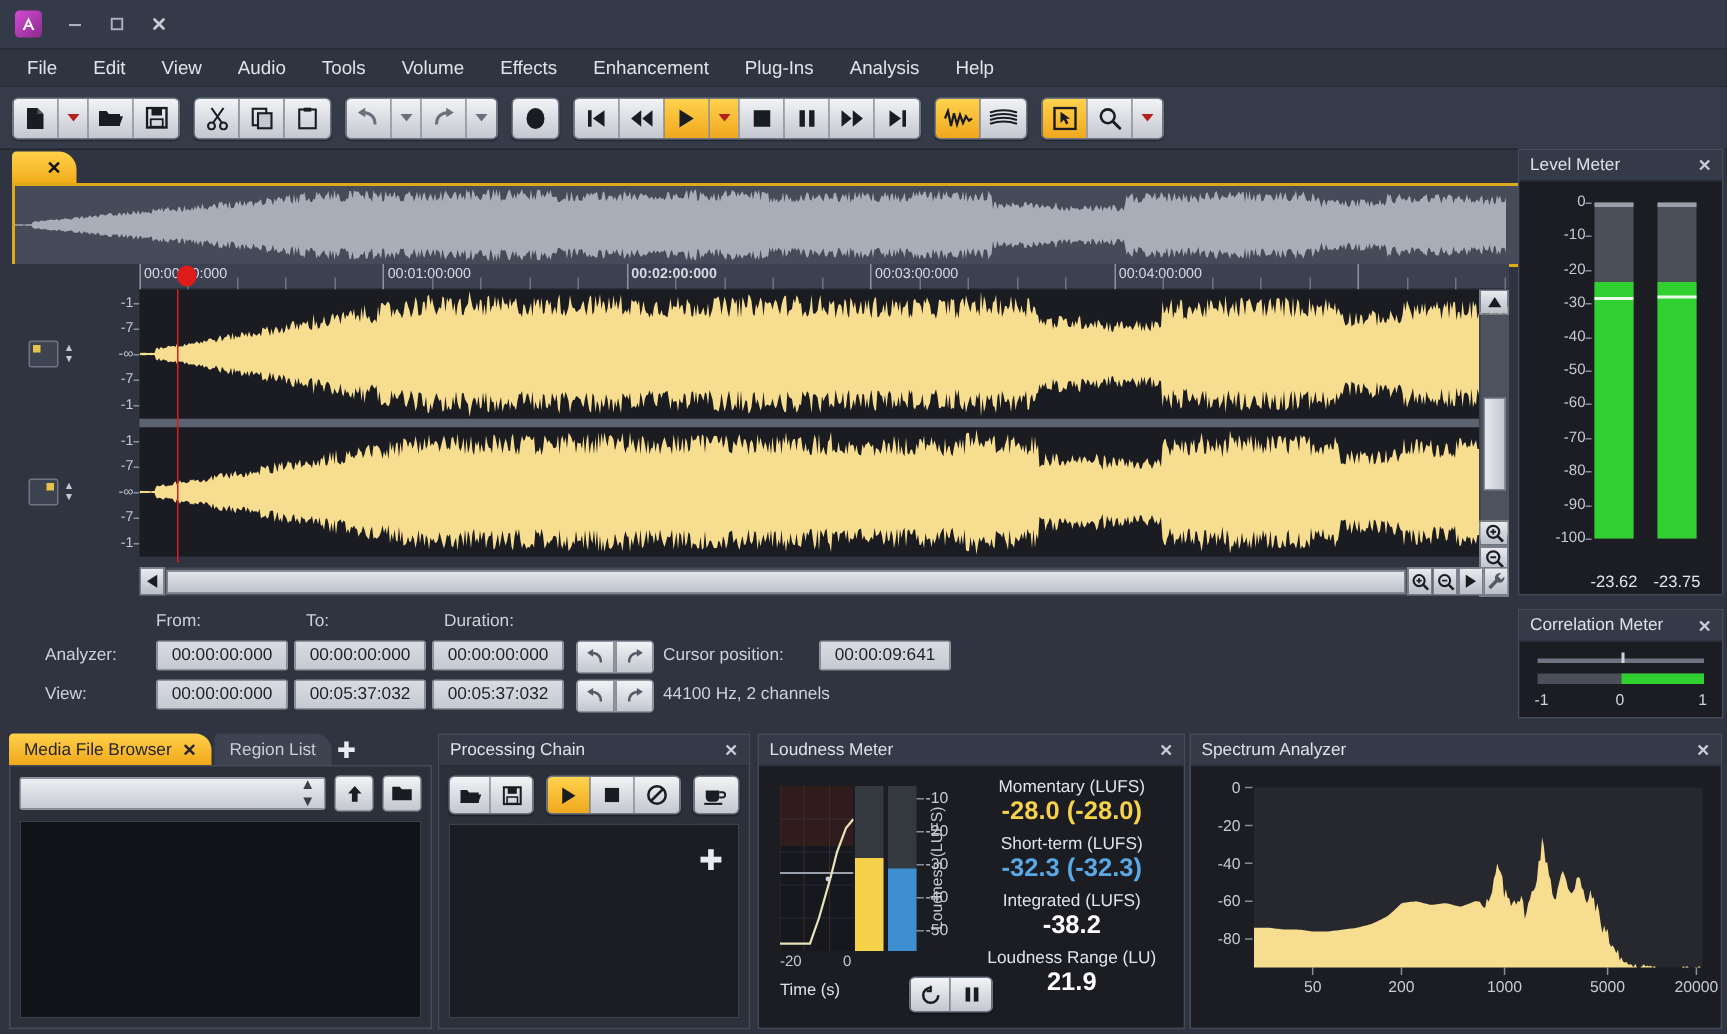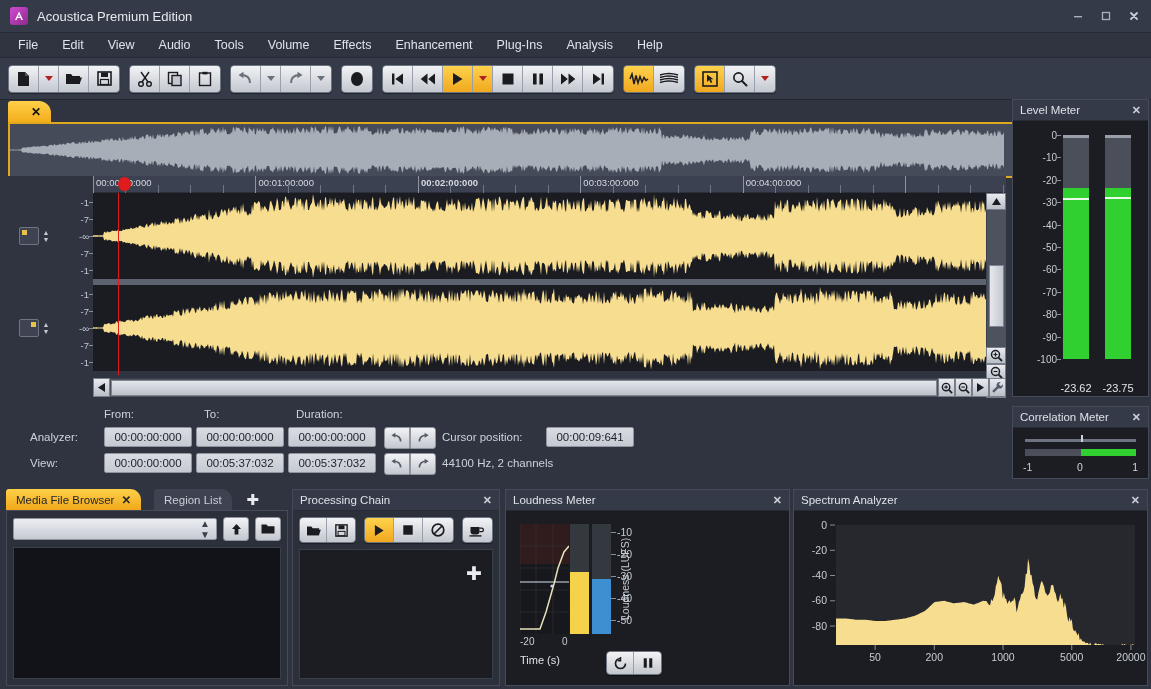--- a/index.html
+++ b/index.html
@@ -154,21 +154,20 @@
 <body>
 
 <div class="app">
 
   <div class="titlebar">
     <div class="app-logo">
       <svg width="12" height="12" viewBox="0 0 12 12">
           <path d="M6 1.5 L10 10 H8.4 L7.6 8 H4.4 L3.6 10 H2 Z M5 6.8 h2 L6 4.2 Z" fill="#fff"></path>
         </svg>
     </div>
-    <div class="title-text">Acoustica Premium Edition</div>
     <div class="wbtns">
       <div class="wbtn">
         <svg width="12" height="12" viewBox="0 0 12 12">
             <rect x="2" y="6" width="8" height="1.4" fill="#aab0bd"></rect>
           </svg>
       </div>
       <div class="wbtn">
         <svg width="12" height="12" viewBox="0 0 12 12">
             <rect x="2.5" y="2.5" width="7" height="7" fill="none" stroke="#aab0bd" stroke-width="1.3"></rect>
           </svg>
@@ -640,21 +639,21 @@
       <div style="position:absolute;left:50%;top:7px;width:2px;height:7px;background:#cfd4dc;"></div>
       <div class="cm-track" style="left:12px;right:12px;top:21px;"></div>
       <div class="cm-fill" style="left:50%;right:12px;top:21px;"></div>
       <div class="cm-lab" style="left:10px;top:33px;">-1</div>
       <div class="cm-lab" style="left:64px;top:33px;">0</div>
       <div class="cm-lab" style="right:10px;top:33px;">1</div>
     </div>
   </div>
 
   <div style="position:absolute;left:6px;top:488px;width:282px;height:198px;">
-    <div style="display:flex;align-items:flex-end;height:22px;gap:13px;">
+    <div style="display:flex;align-items:flex-end;height:22px;gap:2px;">
       <div class="btab active">
         <span>Media File Browser</span>
         <span style="margin-left:7px;font-weight:bold">✕</span>
       </div>
       <div class="btab idle">
         <span>Region List</span>
       </div>
       <div style="color:#e8ecf2;font-size:15px;padding:0 6px 1px 2px;">✚</div>
     </div>
     <div style="position:absolute;left:0;top:22px;right:0;bottom:0;background:#2b303b;border:1px solid #454b58;">
@@ -786,20 +785,30 @@
             </svg>
         </div>
         <div class="tbtn" style="width:27px;height:22px">
           <svg width="12" height="12" viewBox="0 0 14 14">
               <rect x="2" y="1.5" width="3.6" height="11" fill="#1a1c22"></rect>
               <rect x="8.4" y="1.5" width="3.6" height="11" fill="#1a1c22"></rect>
             </svg>
         </div>
       </div>
 
+      <div style="position:absolute;left:140px;right:6px;top:8px;">
+        <div class="lm-txt-lbl">Momentary (LUFS)</div>
+        <div class="lm-txt-val" style="color:#f5d24a">-28.0 (-28.0)</div>
+        <div class="lm-txt-lbl" style="margin-top:6px">Short-term (LUFS)</div>
+        <div class="lm-txt-val" style="color:#5aa9e6">-32.3 (-32.3)</div>
+        <div class="lm-txt-lbl" style="margin-top:6px">Integrated (LUFS)</div>
+        <div class="lm-txt-val" style="color:#ffffff">-38.2</div>
+        <div class="lm-txt-lbl" style="margin-top:6px">Loudness Range (LU)</div>
+        <div class="lm-txt-val" style="color:#ffffff">21.9</div>
+      </div>
     </div>
   </div>
 
   <div class="dock" style="left:793px;top:489px;width:355px;height:197px;">
     <div class="dock-head">
       <span>Spectrum Analyzer</span>
       <span class="x">✕</span>
     </div>
     <div class="dock-body">
       <svg id="spec" width="353" height="174" viewBox="0 0 353 174">

